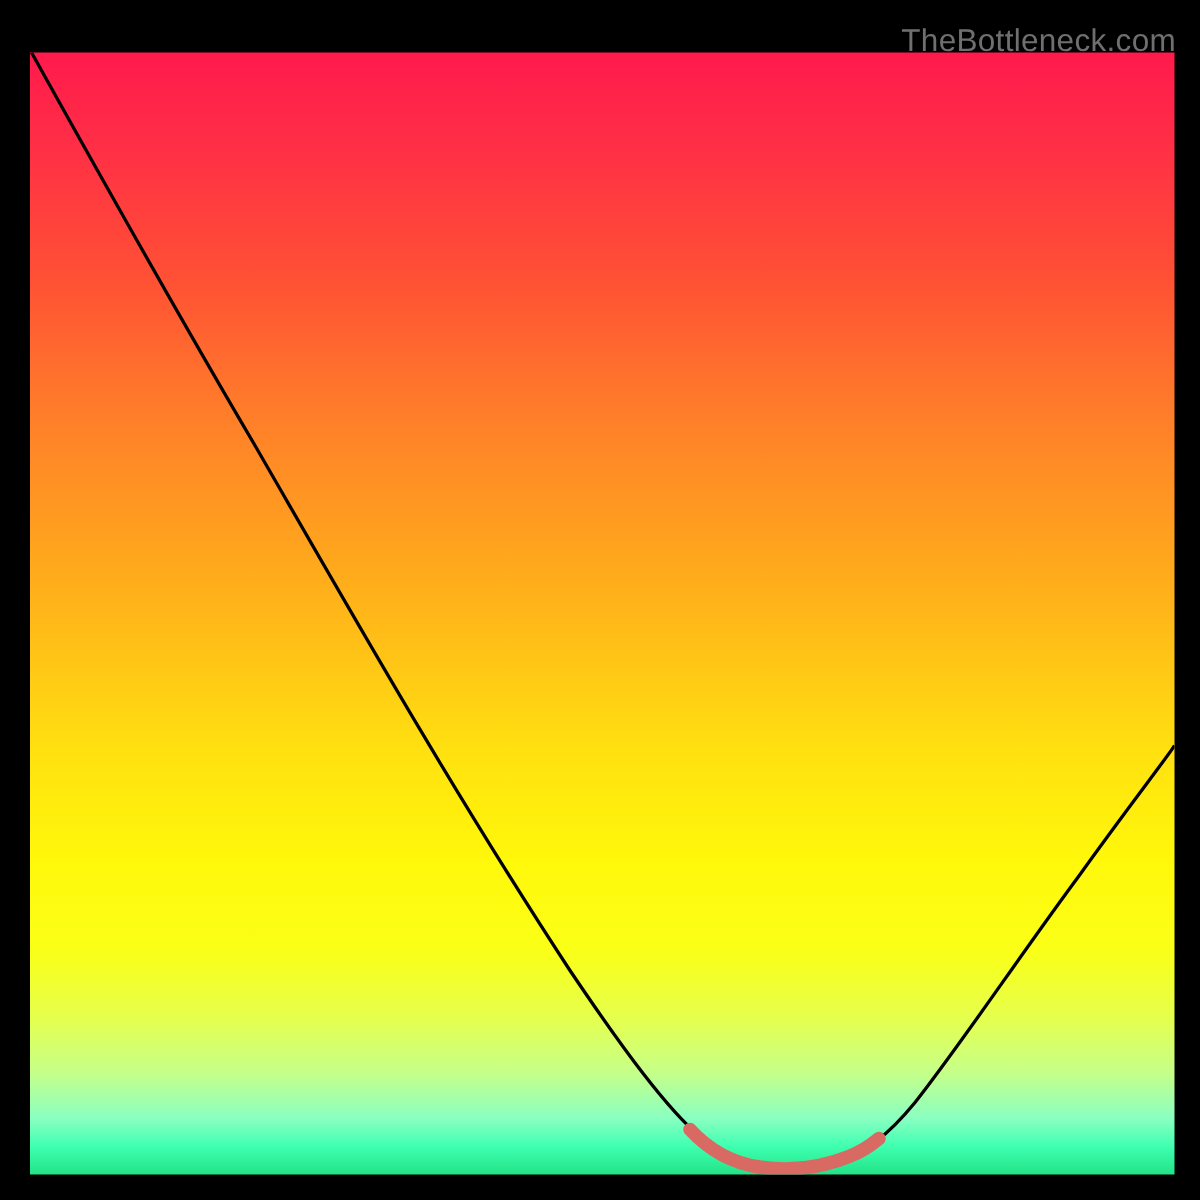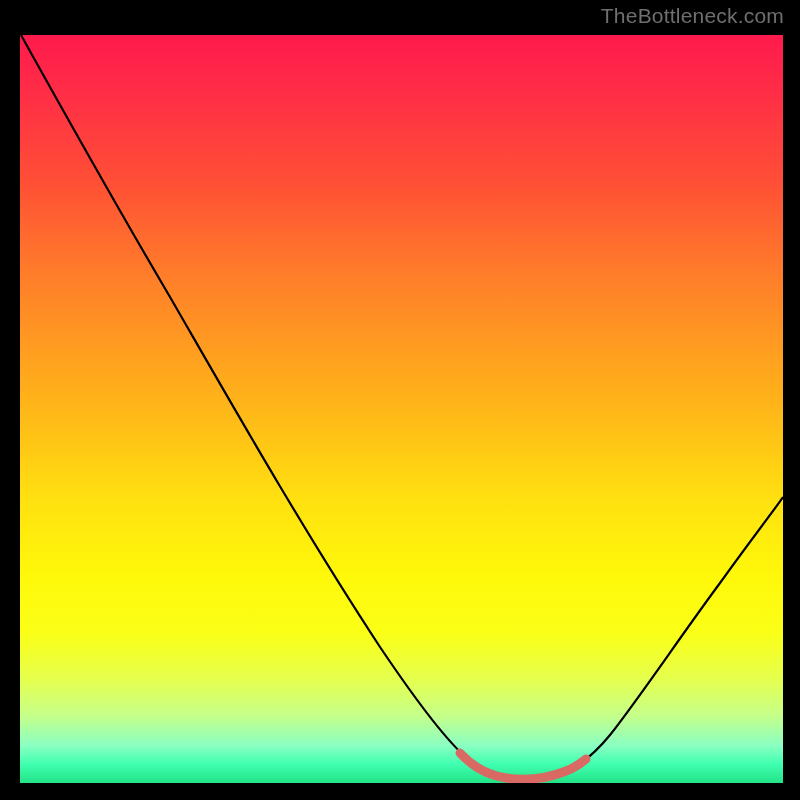--- a/index.html
+++ b/index.html
@@ -49,21 +49,21 @@
   }
   .curve-svg {
     position: absolute;
     left: 0;
     top: 0;
     width: 100%;
     height: 100%;
   }
   .watermark {
     position: absolute;
-    top: 4px;
+    top: 16px;
     right: 16px;
     font-family: Arial, Helvetica, sans-serif;
     font-size: 21px;
     color: #6f6f6f;
     font-weight: 400;
     letter-spacing: 0.2px;
   }
 </style>
 </head>
 <body>

